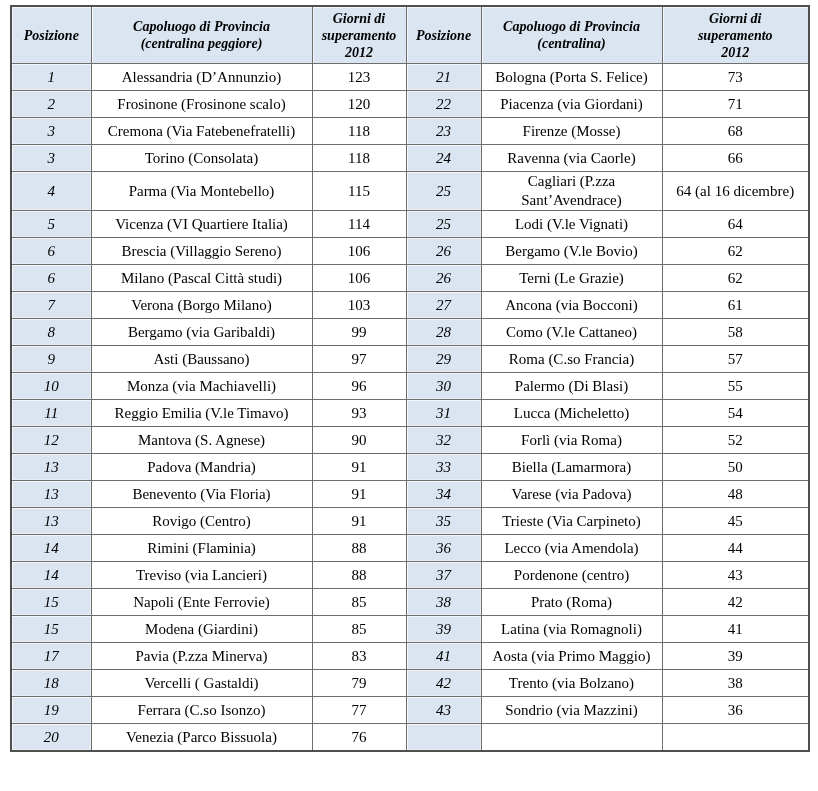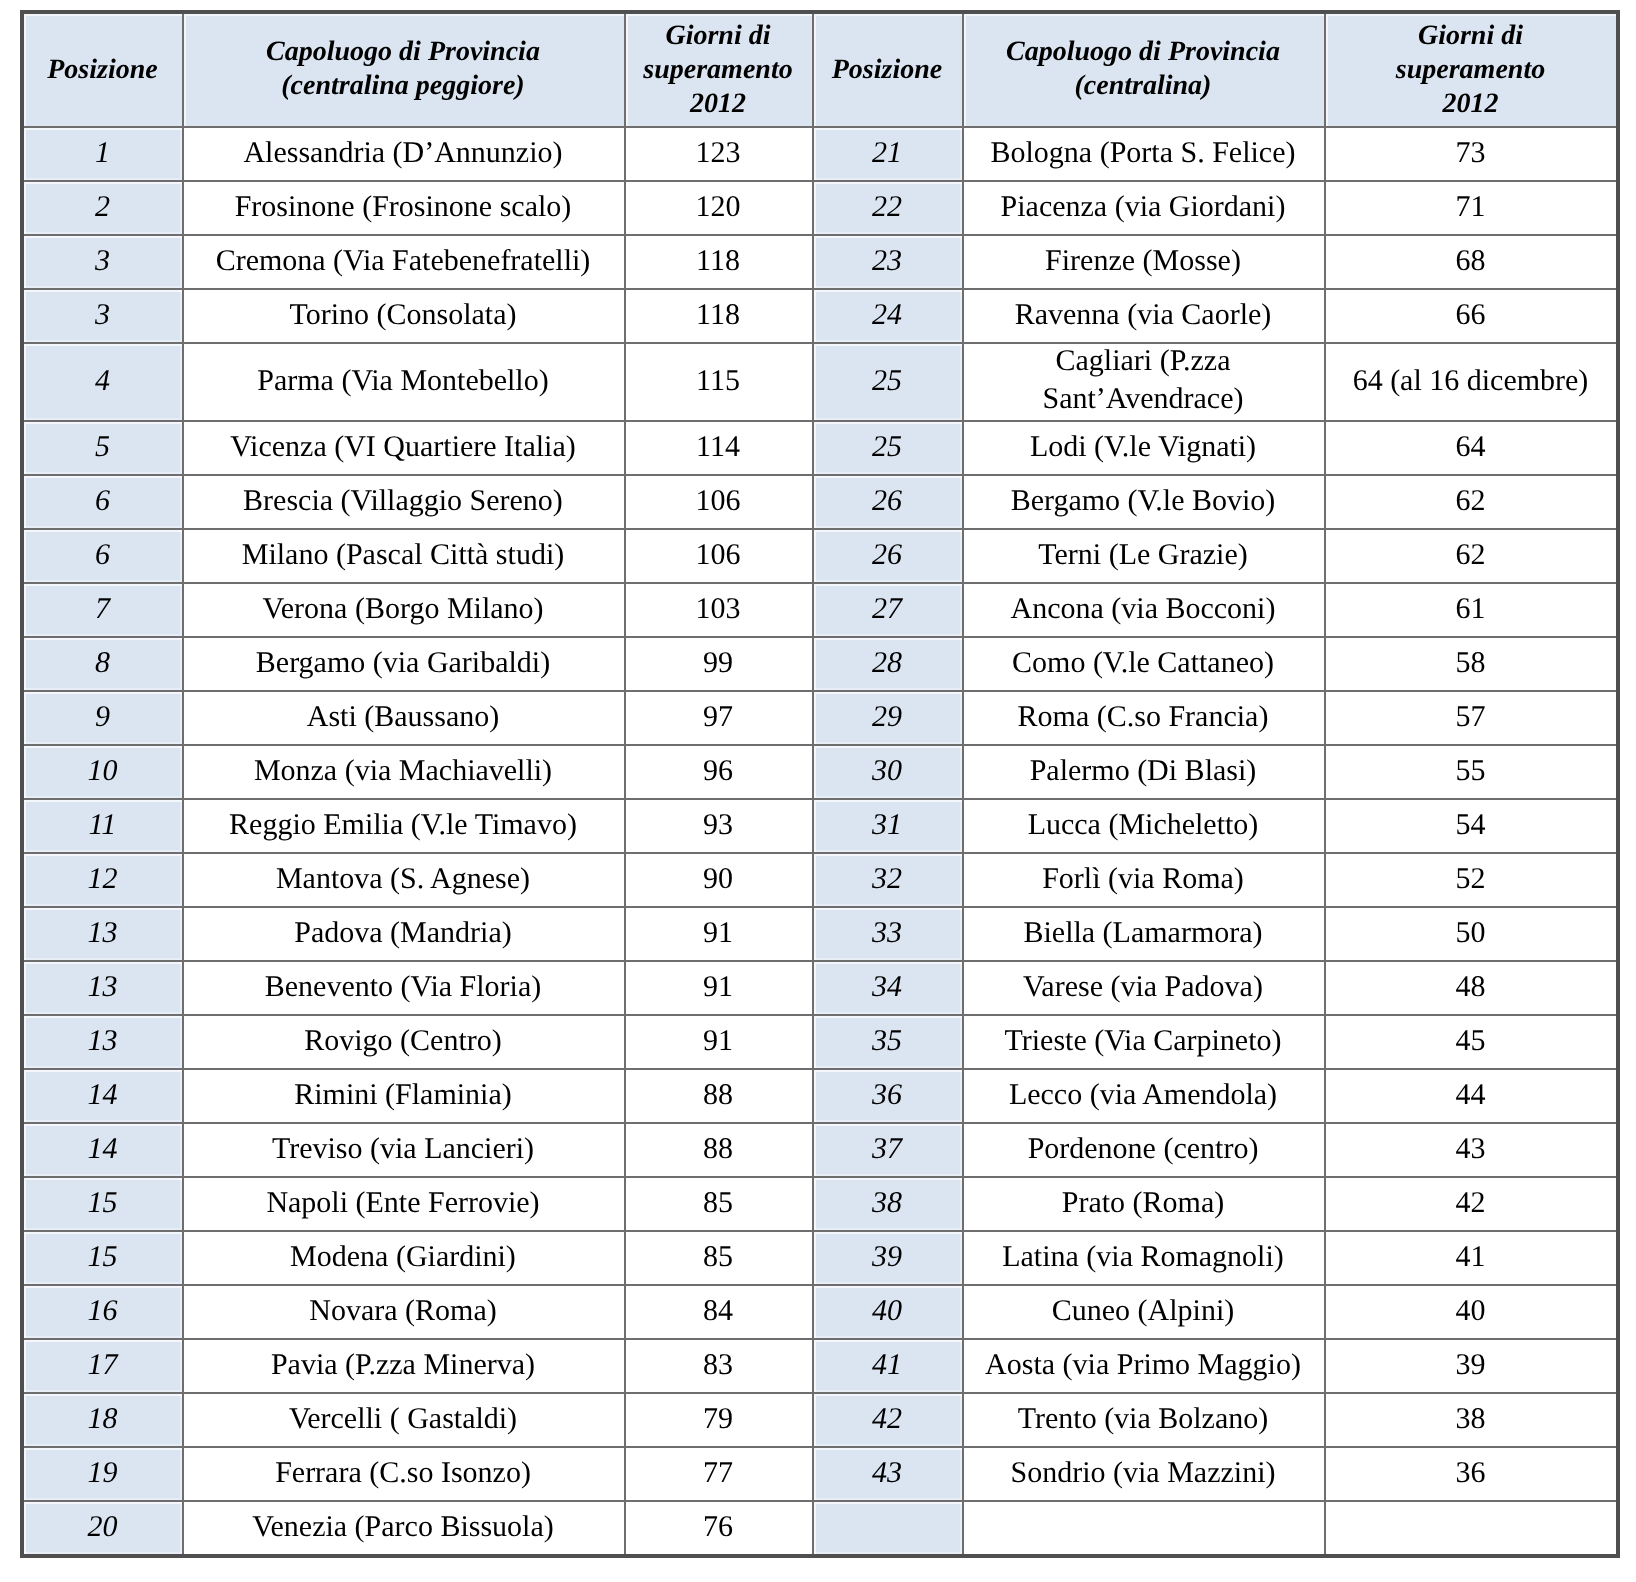--- a/index.html
+++ b/index.html
@@ -269,28 +269,20 @@
         </tr>
         <tr>
           <td class="pos">15</td>
           <td class="city">Modena (Giardini)</td>
           <td class="days">85</td>
           <td class="pos">39</td>
           <td class="city">Latina (via Romagnoli)</td>
           <td class="days">41</td>
         </tr>
         <tr>
-          <td class="pos">16</td>
-          <td class="city">Novara (Roma)</td>
-          <td class="days">84</td>
-          <td class="pos">40</td>
-          <td class="city">Cuneo (Alpini)</td>
-          <td class="days">40</td>
-        </tr>
-        <tr>
           <td class="pos">17</td>
           <td class="city">Pavia (P.zza Minerva)</td>
           <td class="days">83</td>
           <td class="pos">41</td>
           <td class="city">Aosta (via Primo Maggio)</td>
           <td class="days">39</td>
         </tr>
         <tr>
           <td class="pos">18</td>
           <td class="city">Vercelli ( Gastaldi)</td>

